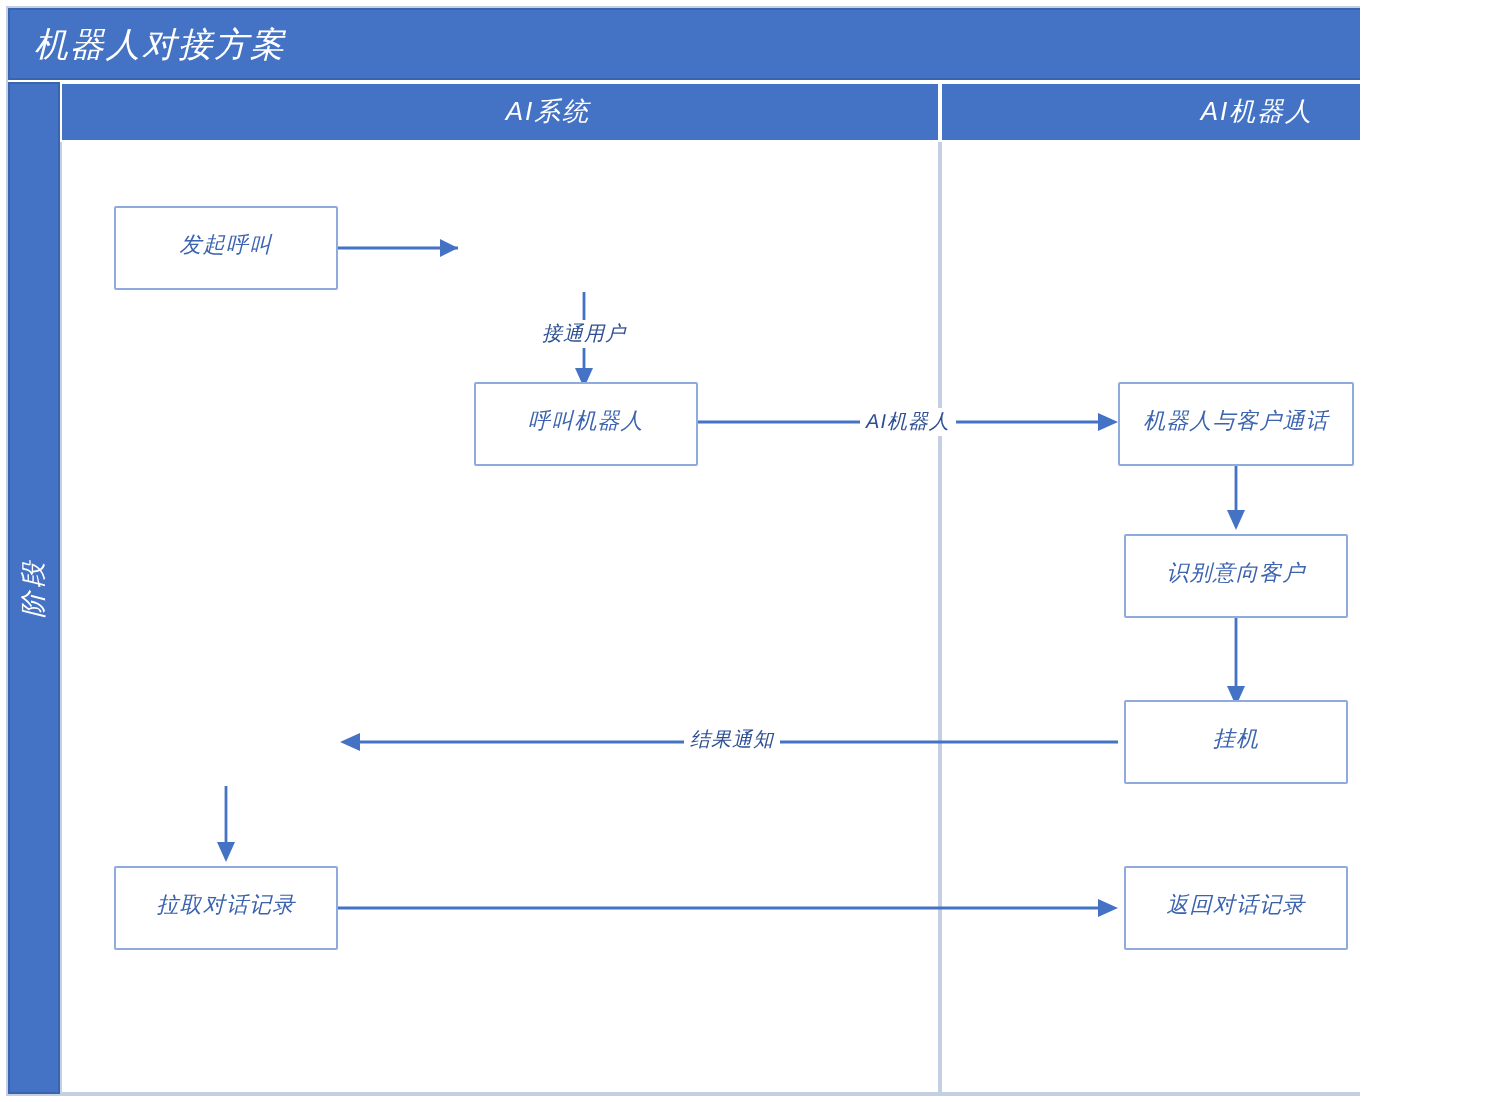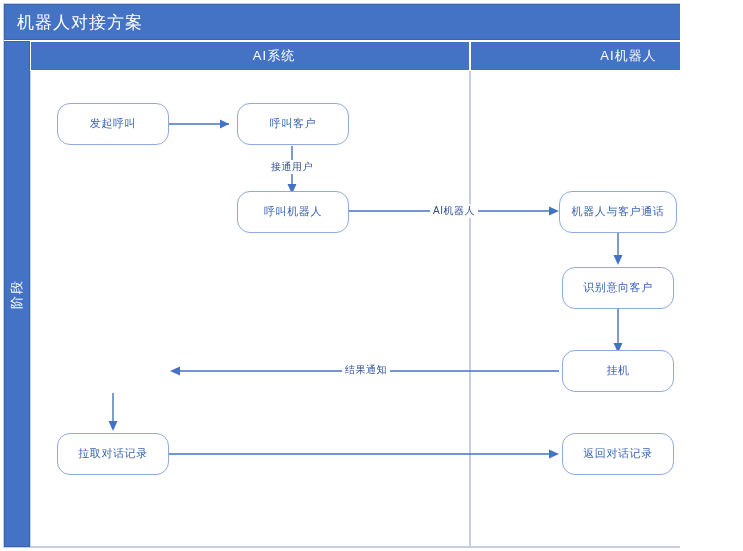--- a/index.html
+++ b/index.html
@@ -9,20 +9,21 @@
   }
   body {
     font-family: "Liberation Sans", "DejaVu Sans", sans-serif;
   }
   #canvas {
     position: relative;
     width: 680px;
     height: 551px;
     background: #ffffff;
     overflow: hidden;
+    font-style: italic;
   }
 
   
   .frame {
     position: absolute;
     left: 3px;
     top: 3px;
     width: 737px;
     height: 545px;
     border: 1px solid #c5cfe4;
@@ -108,21 +109,21 @@
     border-bottom: 1px solid #c5cfe4;
   }
   #lane-body-0 { left: 30px;  width: 440px; }
   #lane-body-1 { left: 470px; width: 269px; }
 
   
   .node {
     position: absolute;
     background: #ffffff;
     border: 1px solid #8faadc;
-    border-radius: 13px;
+    border-radius: 1px;
     box-sizing: border-box;
     display: flex;
     align-items: center;
     justify-content: center;
     text-align: center;
   }
   .node .node-label {
     color: #3b63b0;
     font-size: 11px;
     letter-spacing: 0.6px;
@@ -225,23 +226,20 @@
     <g>
       <path class="edge-line" d="M169,454 L554,454"></path>
       <polygon class="edge-head" points="559,454 549,449.5 549,458.5"></polygon>
     </g>
   </svg>
 
   <div class="node" style="left:57px; top:103px; width:112px; height:42px;">
     <span class="node-label">发起呼叫</span>
   </div>
 
-  <div class="node" style="left:237px; top:103px; width:112px; height:42px;">
-    <span class="node-label">呼叫客户</span>
-  </div>
 
   <div class="node" style="left:237px; top:191px; width:112px; height:42px;text-align:center;">
     <span class="node-label">呼叫机器人</span>
   </div>
 
   <div class="node" style="left:562px; top:267px; width:112px; height:42px;">
     <span class="node-label">识别意向客户</span>
   </div>
 
   <div class="node" style="left:559px; top:191px; width:118px; height:42px;">

